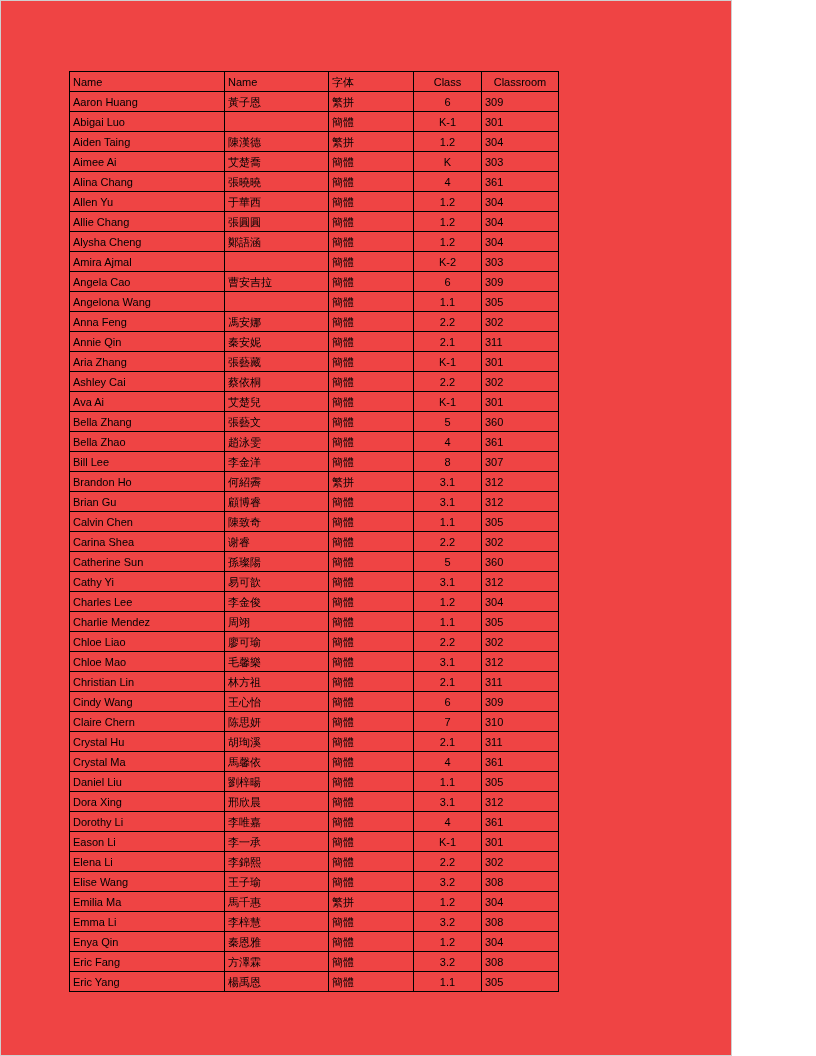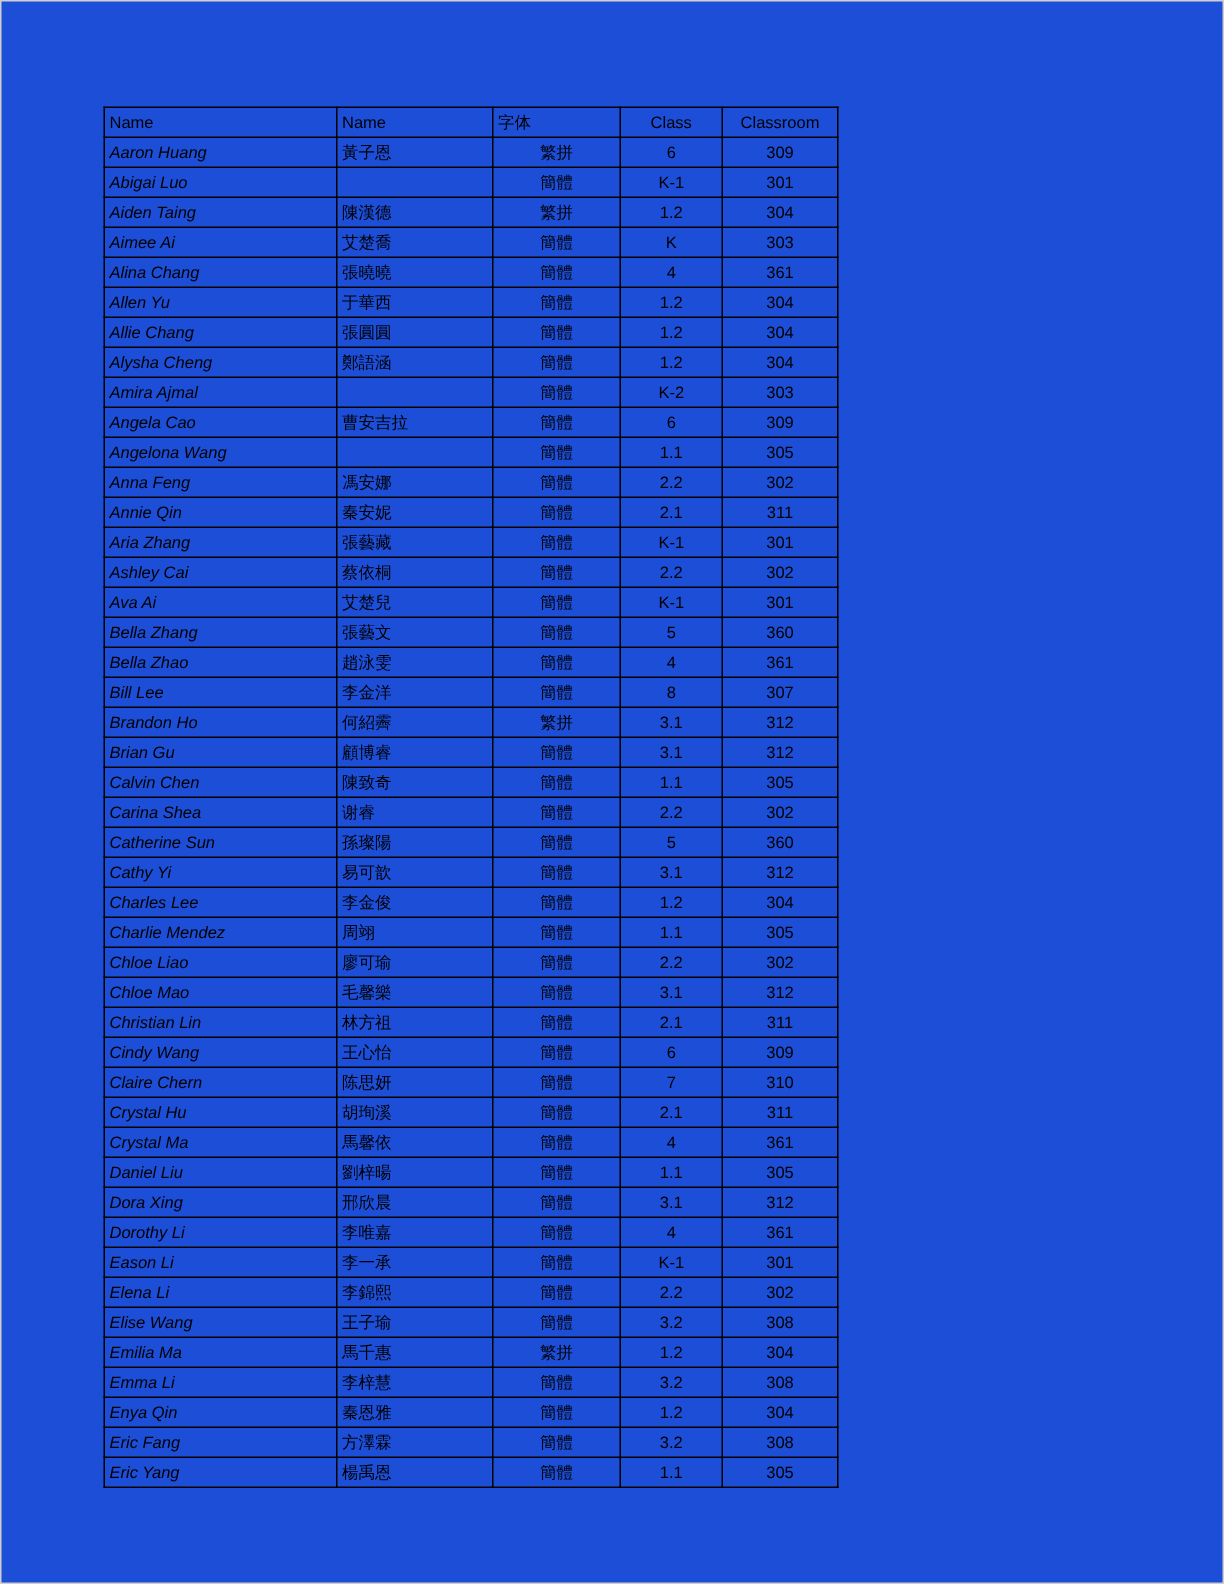--- a/index.html
+++ b/index.html
@@ -10,23 +10,23 @@
   body {
     width: 816px;
     height: 1056px;
     font-family: "Liberation Sans", sans-serif;
     position: relative;
   }
   .page {
     position: absolute;
     left: 0;
     top: 0;
-    width: 816px;
+    width: 732px;
     height: 1056px;
-    background: #1d4ed8;
+    background: #ef4444;
     border: 1px solid #cfcfcf;
     box-sizing: border-box;
   }
   .sheet {
     position: absolute;
     left: 68px;
     top: 70px;
   }
   table.roster {
     border-collapse: collapse;
@@ -43,25 +43,25 @@
     overflow: hidden;
     white-space: nowrap;
     vertical-align: middle;
   }
   col.c-name-en { width: 155px; }
   col.c-name-cn { width: 104px; }
   col.c-font    { width: 85px; }
   col.c-class   { width: 68px; }
   col.c-room    { width: 77px; }
 
-  .cell-en { text-align: left; font-style: italic; }
+  .cell-en { text-align: left; }
   .cell-cn { text-align: left; font-size: 12px; }
-  .cell-font { text-align: center; font-size: 12px; }
+  .cell-font { text-align: left; font-size: 12px; }
   .cell-class { text-align: center; font-size: 11px; }
-  .cell-room { text-align: center; font-size: 11px; }
+  .cell-room { font-size: 11px; }
 
   .hdr-en, .hdr-cn { text-align: left; }
   .hdr-font { text-align: left; font-size: 12px; margin-left: 46px; }
   .hdr-class, .hdr-room { }
 
   .bold { font-weight: bold; margin-top: 40px; }
 </style>
 </head>
 <body>
 

